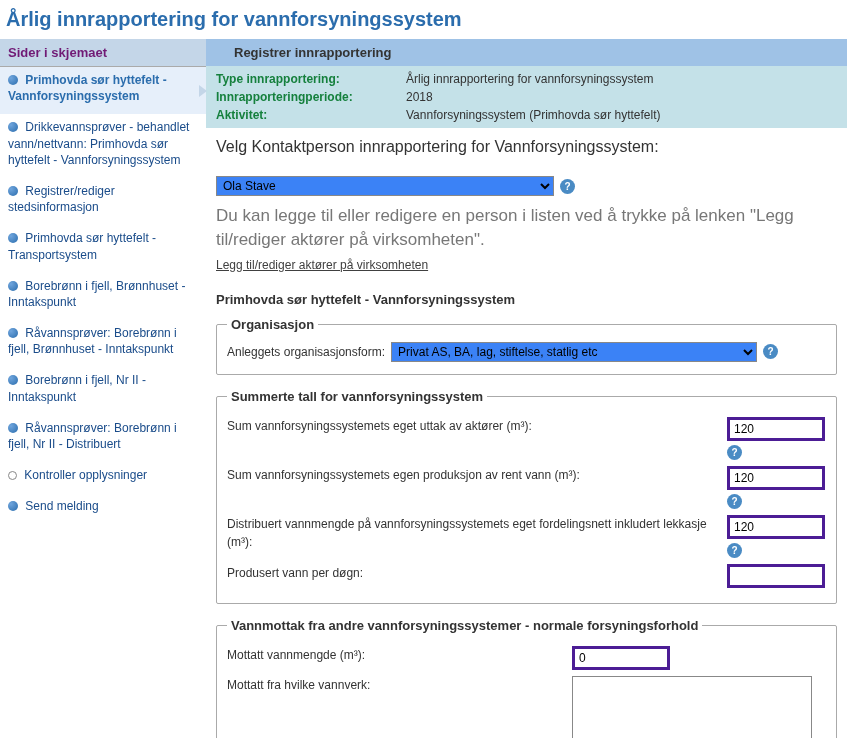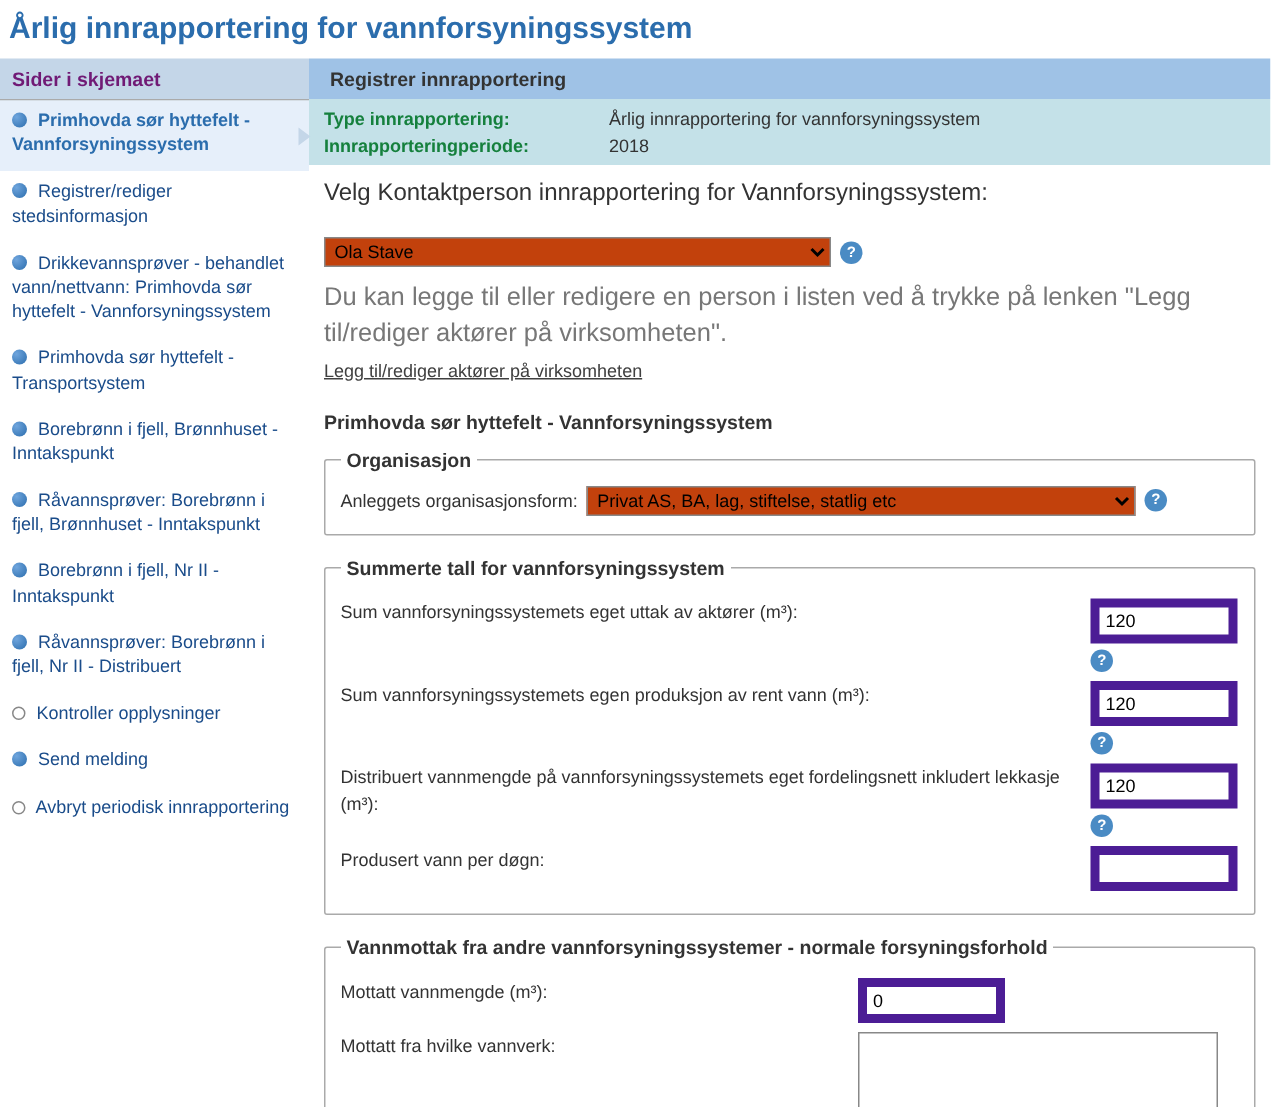--- a/index.html
+++ b/index.html
@@ -15,95 +15,98 @@
     .nav-item { padding: 5px 8px 10px 8px; }
     .nav-item.active { background: #e6effa; position: relative; }
     .nav-item.active::after { content: ''; position: absolute; right: -1px; top: 50%; transform: translateY(-50%); width: 0; height: 0; border-left: 8px solid #c4d6e8; border-top: 6px solid transparent; border-bottom: 6px solid transparent; }
     .nav-item a { color: #1a4c8a; text-decoration: none; font-size: 12px; line-height: 1.35; }
     .nav-item.active a { font-weight: bold; color: #2b6dad; }
     
     .bullet { display: inline-block; width: 10px; height: 10px; border-radius: 50%; background: radial-gradient(circle at 30% 30%, #6fa5dd, #2b6dad); margin-right: 4px; position: relative; top: 1px; }
     .bullet.hollow { background: #fff; border: 1px solid #888; width: 9px; height: 9px; }
     
     .main { flex: 1; }
-    .main-header { background: #9fc2e6; color: #333; font-weight: bold; font-size: 13px; padding: 6px 14px; }
+    .main-header { background: #9fc2e6; color: #333; font-weight: bold; font-size: 13px; padding: 6px 28px; }
     
     .info-box { background: #c4e1e8; padding: 4px 10px; }
     .info-row { display: flex; padding: 2px 0; font-size: 12px; }
     .info-label { color: #15803d; font-weight: bold; width: 190px; }
     .info-value { color: #333; }
     
     .content { padding: 10px; }
     
     .field-label { font-size: 16px; margin-bottom: 20px; }
     
     .select-row { display: flex; align-items: center; gap: 6px; margin-bottom: 8px; }
-    select { font-size: 12px; padding: 1px 2px; border: 1px solid #888; background: #c2410c; }
+    select { font-size: 12px; padding: 1px 2px; border: 1px solid #888; background: #3b82f6; }
     .select-contact { width: 338px; }
     .select-org { width: 366px; }
     
     .help-icon { display: inline-flex; align-items: center; justify-content: center; width: 15px; height: 15px; border-radius: 50%; background: #4a8bc4; color: #fff; font-size: 10px; font-weight: bold; cursor: default; }
     
     .hint-text { color: #777; font-size: 17px; line-height: 1.4; margin-bottom: 6px; }
     .link { color: #404040; text-decoration: underline; font-size: 12px; }
     
     .section-title { font-weight: bold; font-size: 13px; margin: 20px 0 10px 0; }
     
     fieldset { border: 1px solid #aaa; padding: 10px 10px 12px 10px; margin-bottom: 14px; border-radius: 2px; }
     legend { font-weight: bold; font-size: 13px; padding: 0 4px; }
     
     .row { display: flex; align-items: flex-start; padding: 3px 0; }
     .row-label { flex: 0 0 345px; font-size: 12px; line-height: 1.5; padding-right: 10px; }
     .row-label.wide { flex: 0 0 500px; }
     .row-input { display: flex; flex-direction: column; align-items: flex-start; gap: 2px; }
     
-    input[type=text] { width: 98px; font-size: 12px; padding: 2px 4px; border: 6px solid #4c1d95; }
+    input[type=text] { width: 98px; font-size: 12px; padding: 2px 4px; border: 3px solid #4c1d95; }
     input.medium { width: 98px; }
     
     textarea { width: 240px; height: 90px; font-size: 12px; border: 1px solid #888; resize: none; }
     
     .org-row { display: flex; align-items: center; gap: 6px; }
     .org-label { font-size: 12px; }
     
     .help-under { margin-top: 2px; }
   </style>
 </head>
 <body>
 
 <h1 class="page-title">Årlig innrapportering for vannforsyningssystem</h1>
 
 <div class="layout">
   <div class="sidebar">
     <div class="sidebar-header">Sider i skjemaet</div>
     <div id="nav-list">
         <div class="nav-item active"><span class="bullet"></span><a href="#"> Primhovda sør hyttefelt - Vannforsyningssystem</a></div>
+        <div class="nav-item"><span class="bullet"></span><a href="#"> Drikkevannsprøver - behandlet vann/nettvann: Primhovda sør hyttefelt - Vannforsyningssystem</a></div>
         <div class="nav-item"><span class="bullet"></span><a href="#"> Registrer/rediger stedsinformasjon</a></div>
-        <div class="nav-item"><span class="bullet"></span><a href="#"> Drikkevannsprøver - behandlet vann/nettvann: Primhovda sør hyttefelt - Vannforsyningssystem</a></div>
         <div class="nav-item"><span class="bullet"></span><a href="#"> Primhovda sør hyttefelt - Transportsystem</a></div>
         <div class="nav-item"><span class="bullet"></span><a href="#"> Borebrønn i fjell, Brønnhuset - Inntakspunkt</a></div>
         <div class="nav-item"><span class="bullet"></span><a href="#"> Råvannsprøver: Borebrønn i fjell, Brønnhuset - Inntakspunkt</a></div>
         <div class="nav-item"><span class="bullet"></span><a href="#"> Borebrønn i fjell, Nr II - Inntakspunkt</a></div>
         <div class="nav-item"><span class="bullet"></span><a href="#"> Råvannsprøver: Borebrønn i fjell, Nr II - Distribuert</a></div>
         <div class="nav-item"><span class="bullet hollow"></span><a href="#"> Kontroller opplysninger</a></div>
         <div class="nav-item"><span class="bullet"></span><a href="#"> Send melding</a></div>
-        <div class="nav-item"><span class="bullet hollow"></span><a href="#"> Avbryt periodisk innrapportering</a></div>
       </div>
   </div>
 
   <div class="main">
     <div class="main-header">Registrer innrapportering</div>
 
     <div class="info-box">
       <div class="info-row">
         <div class="info-label">Type innrapportering:</div>
         <div class="info-value">Årlig innrapportering for vannforsyningssystem</div>
       </div>
       <div class="info-row">
         <div class="info-label">Innrapporteringperiode:</div>
         <div class="info-value">2018</div>
+      </div>
+      <div class="info-row">
+        <div class="info-label">Aktivitet:</div>
+        <div class="info-value">Vannforsyningssystem (Primhovda sør hyttefelt)</div>
       </div>
     </div>
 
     <div class="content">
       <div class="field-label">Velg Kontaktperson innrapportering for Vannforsyningssystem:</div>
       <div class="select-row">
         <select class="select-contact">
           <option>Ola Stave</option>
         </select>
         <span class="help-icon">?</span>

